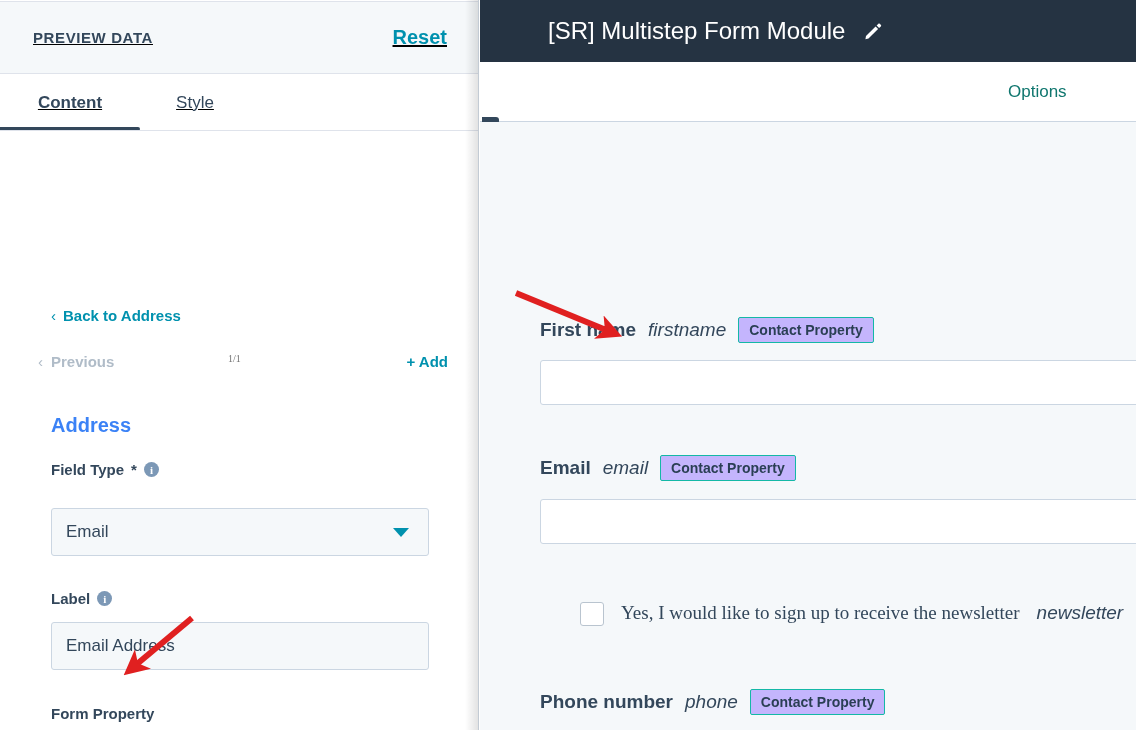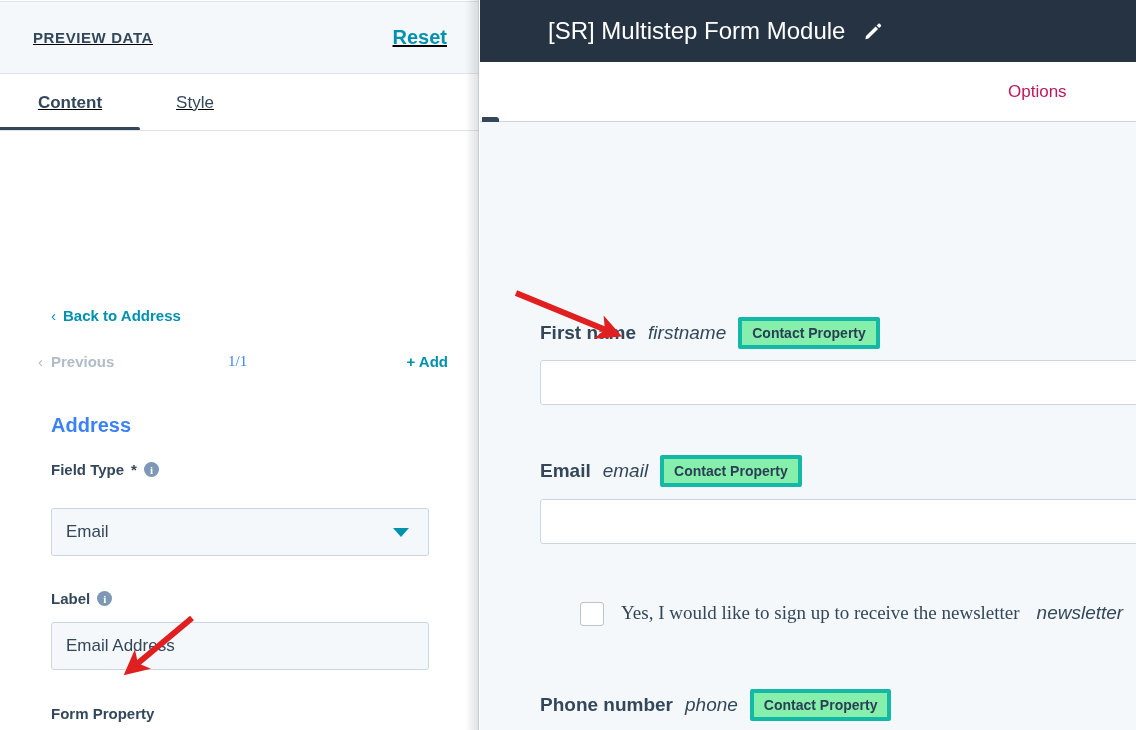--- a/index.html
+++ b/index.html
@@ -135,22 +135,22 @@
     align-items: center;
     gap: 8px;
     font-size: 15px;
     font-weight: bold;
     color: #b0bcc8;
     cursor: default;
   }
   #page-count {
     position: absolute;
     left: 190px; top: 0;
-    font-size: 15px;
-    color: #3b82f6;
+    font-size: 10px;
+    color: #737373;
     font-family: "Liberation Serif", serif;
   }
   #add-btn {
     position: absolute;
     right: 0; top: 0;
     font-size: 15px;
     font-weight: bold;
     color: #0091ae;
     cursor: pointer;
   }
@@ -272,21 +272,21 @@
     position: absolute;
     left: 0; top: 62px;
     width: 656px;
     height: 60px;
     background: #ffffff;
     display: flex;
     align-items: center;
   }
   .rtab {
     font-size: 17px;
-    color: #be185d;
+    color: #0f766e;
     cursor: pointer;
     display: flex;
     align-items: center;
     gap: 10px;
   }
   #rtab-options { position: absolute; left: 528px; }
   #right-tabs-border {
     position: absolute;
     left: 0; top: 121px;
     width: 656px;
@@ -325,22 +325,22 @@
   }
   .pv-prop {
     font-size: 19px;
     font-style: italic;
     color: #33475b;
   }
   .pv-badge {
     font-size: 14px;
     font-weight: bold;
     color: #2a3f54;
-    background: #86efac;
-    border: 4px solid #14b8a6;
+    background: #c4b5fd;
+    border: 1px solid #14b8a6;
     border-radius: 2px;
     padding: 5px 10px;
     line-height: 1;
     cursor: pointer;
   }
   .pv-input {
     position: absolute;
     left: 60px;
     width: 640px;
     height: 45px;

